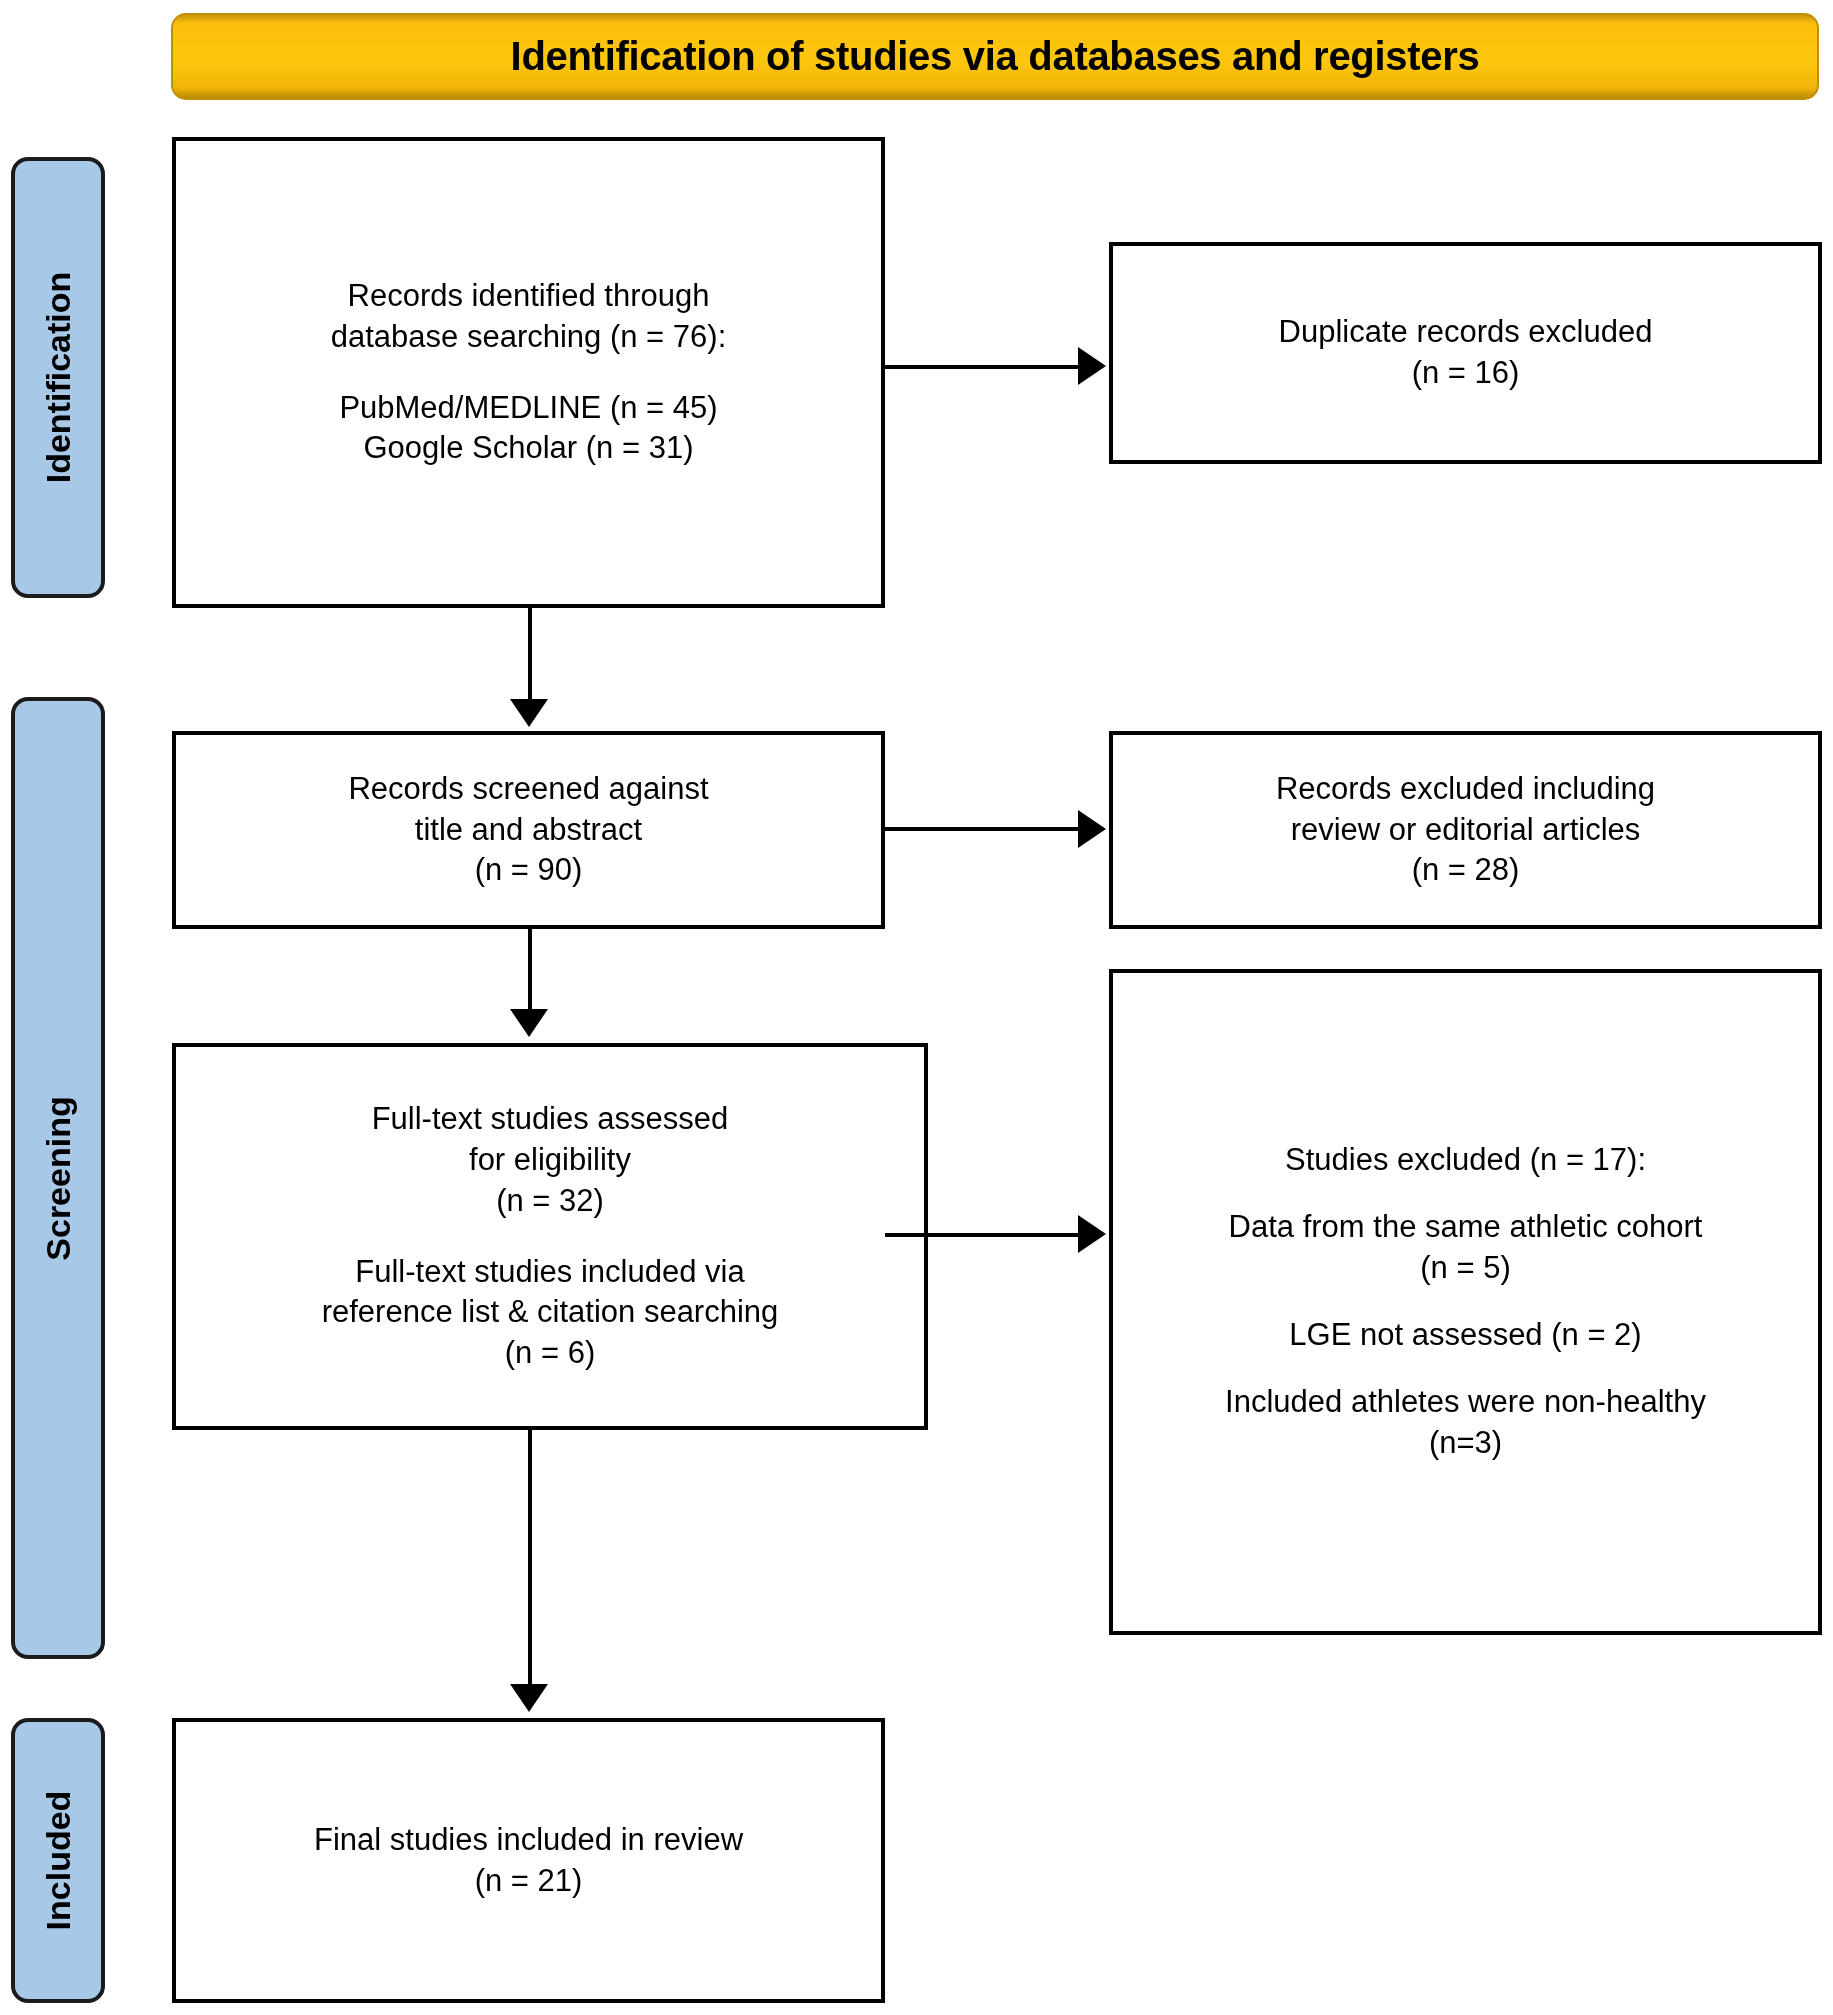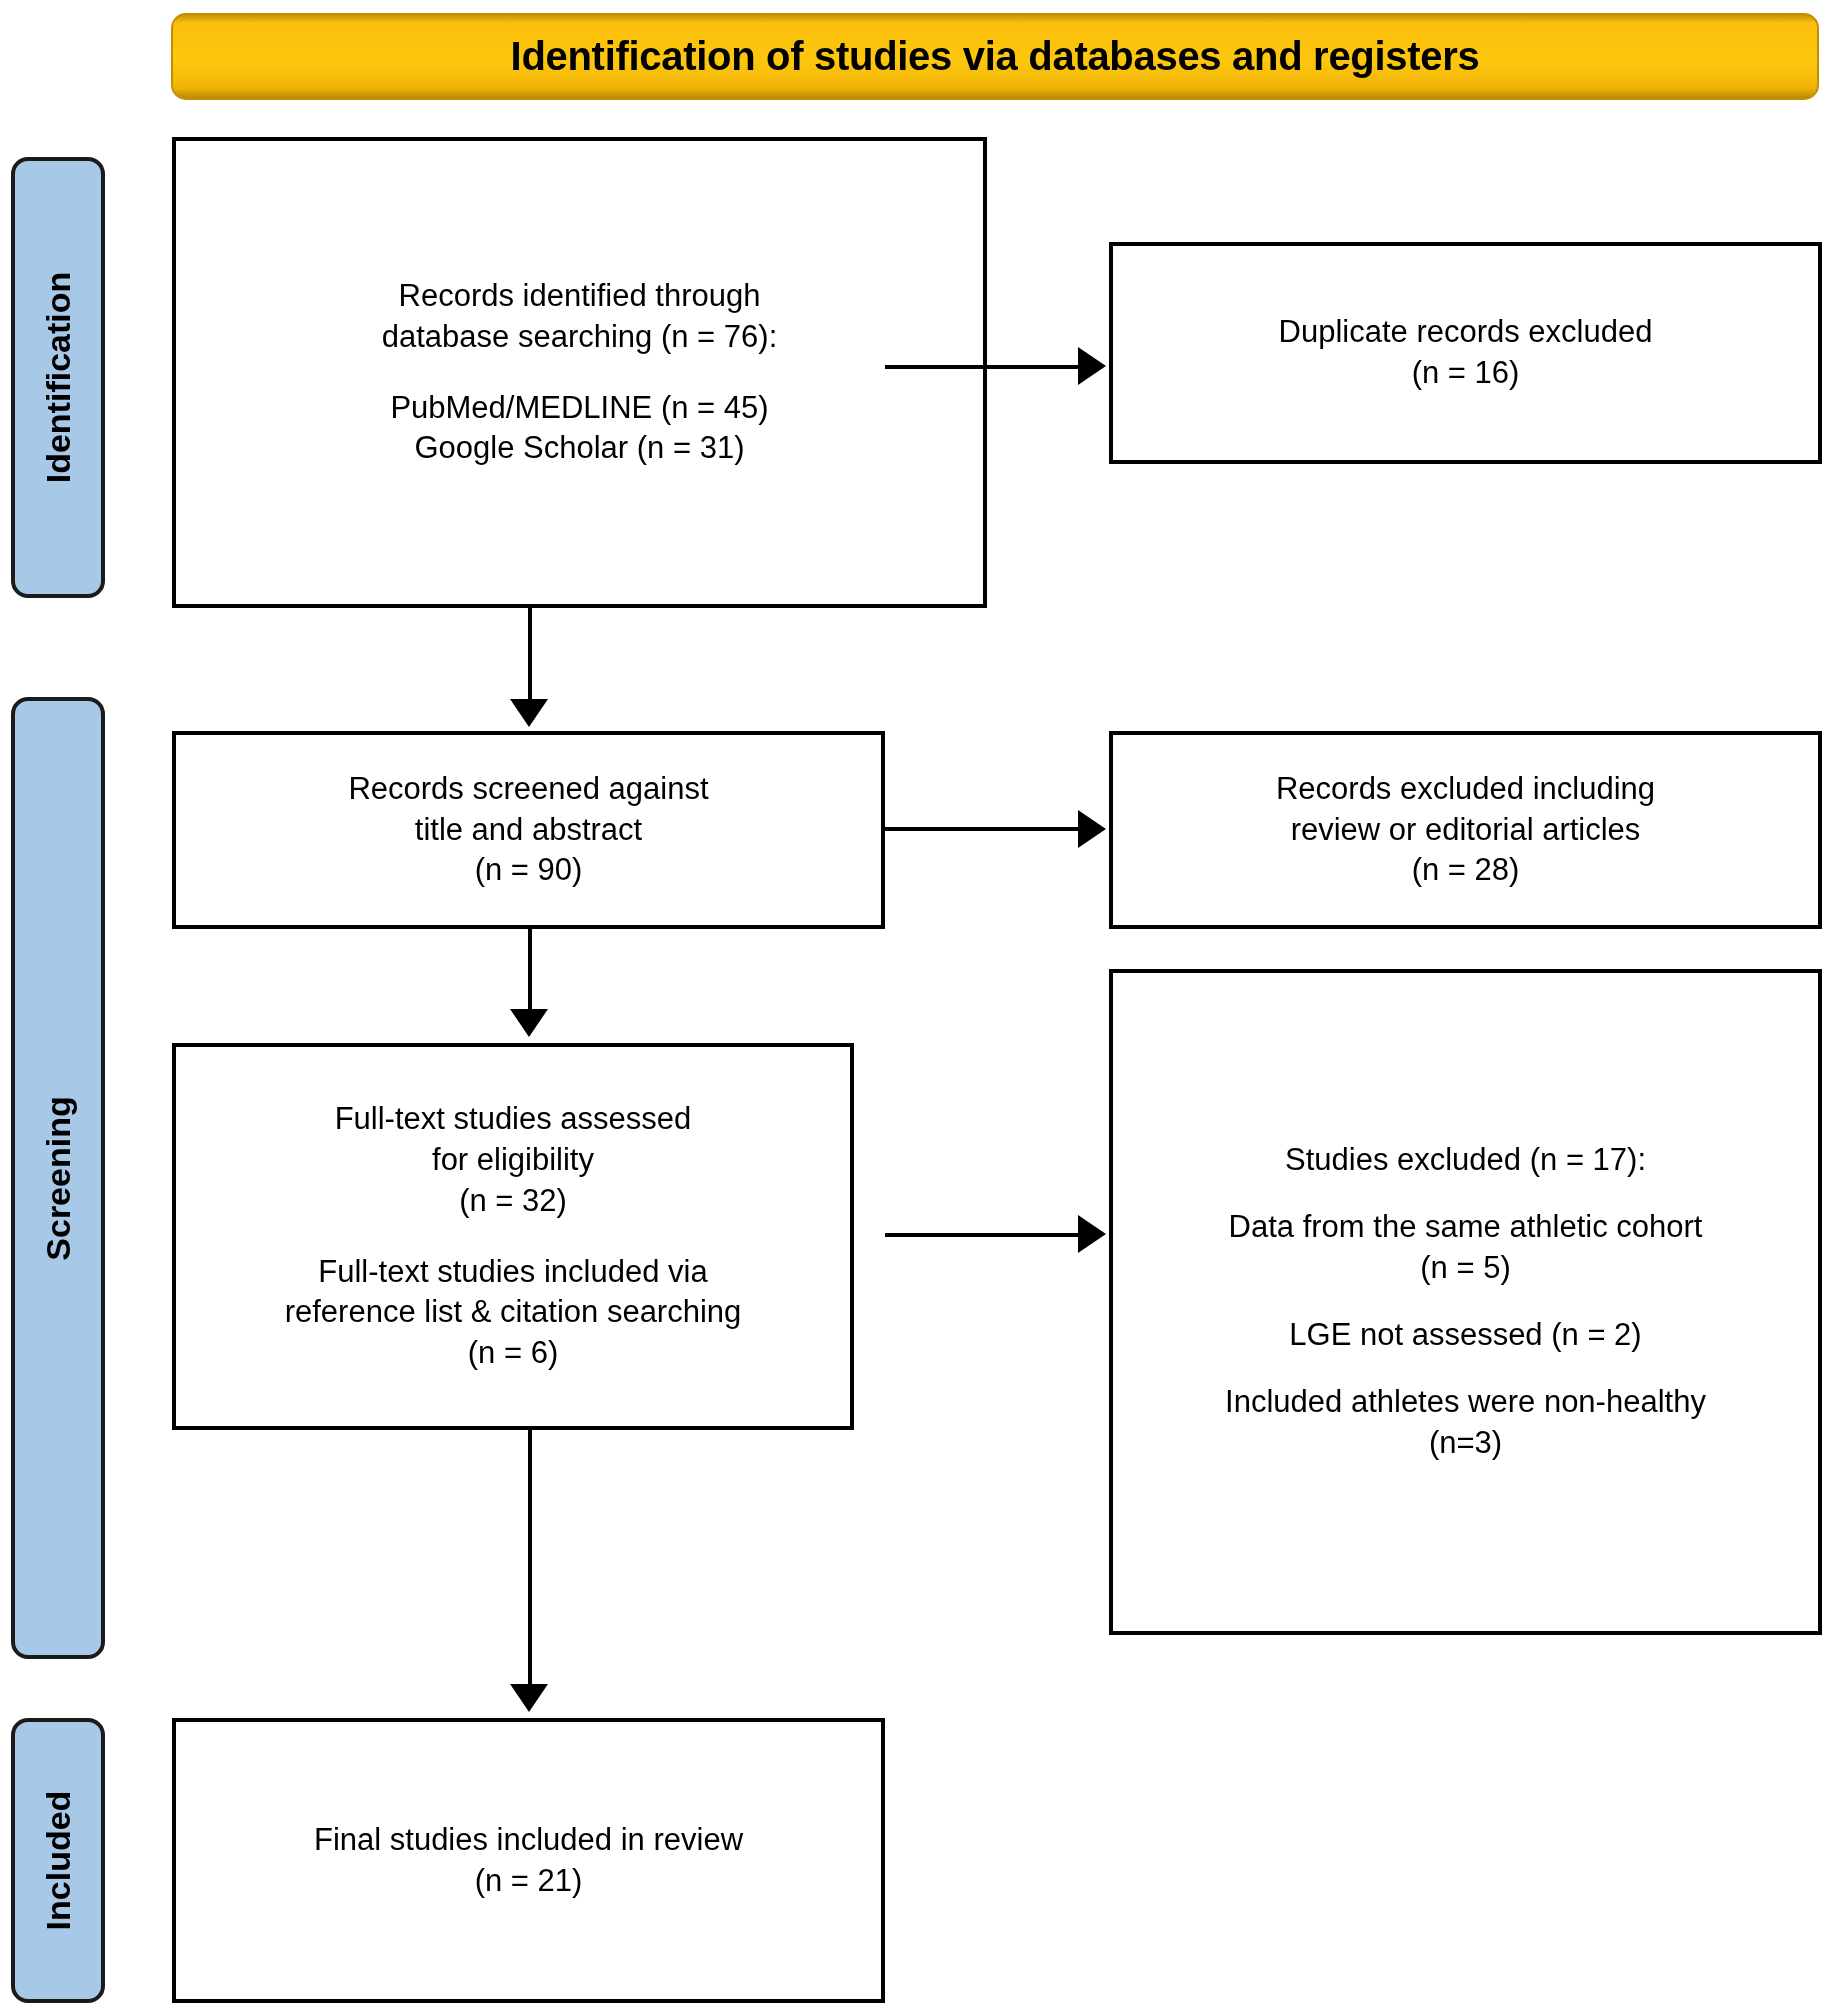--- a/index.html
+++ b/index.html
@@ -80,25 +80,25 @@
   }
   .box p {
     margin: 0;
     font-size: 31px;
     line-height: 1.32;
     color: #000000;
     white-space: pre-line;
   }
   .box p + p { margin-top: 30px; }
 
-  .box-identified   { left: 172px;  top: 137px;  width: 815px; height: 471px; }
+  .box-identified   { left: 172px;  top: 137px;  width: 713px; height: 471px; }
   .box-duplicates   { left: 1109px; top: 242px;  width: 713px; height: 222px; }
   .box-screened     { left: 172px;  top: 731px; width: 713px; height: 198px; }
   .box-excluded-rec { left: 1109px; top: 731px; width: 713px; height: 198px; }
-  .box-fulltext     { left: 172px;  top: 1043px; width: 682px; height: 387px; }
+  .box-fulltext     { left: 172px;  top: 1043px; width: 756px; height: 387px; }
   .box-studies-excl { left: 1109px; top: 969px; width: 713px; height: 666px; }
   .box-final        { left: 172px;  top: 1718px; width: 713px; height: 285px; }
 
   .box-studies-excl p + p { margin-top: 26px; }
 
   
   .connector { position: absolute; }
   .v-line {
     position: absolute;
     width: 4px;

